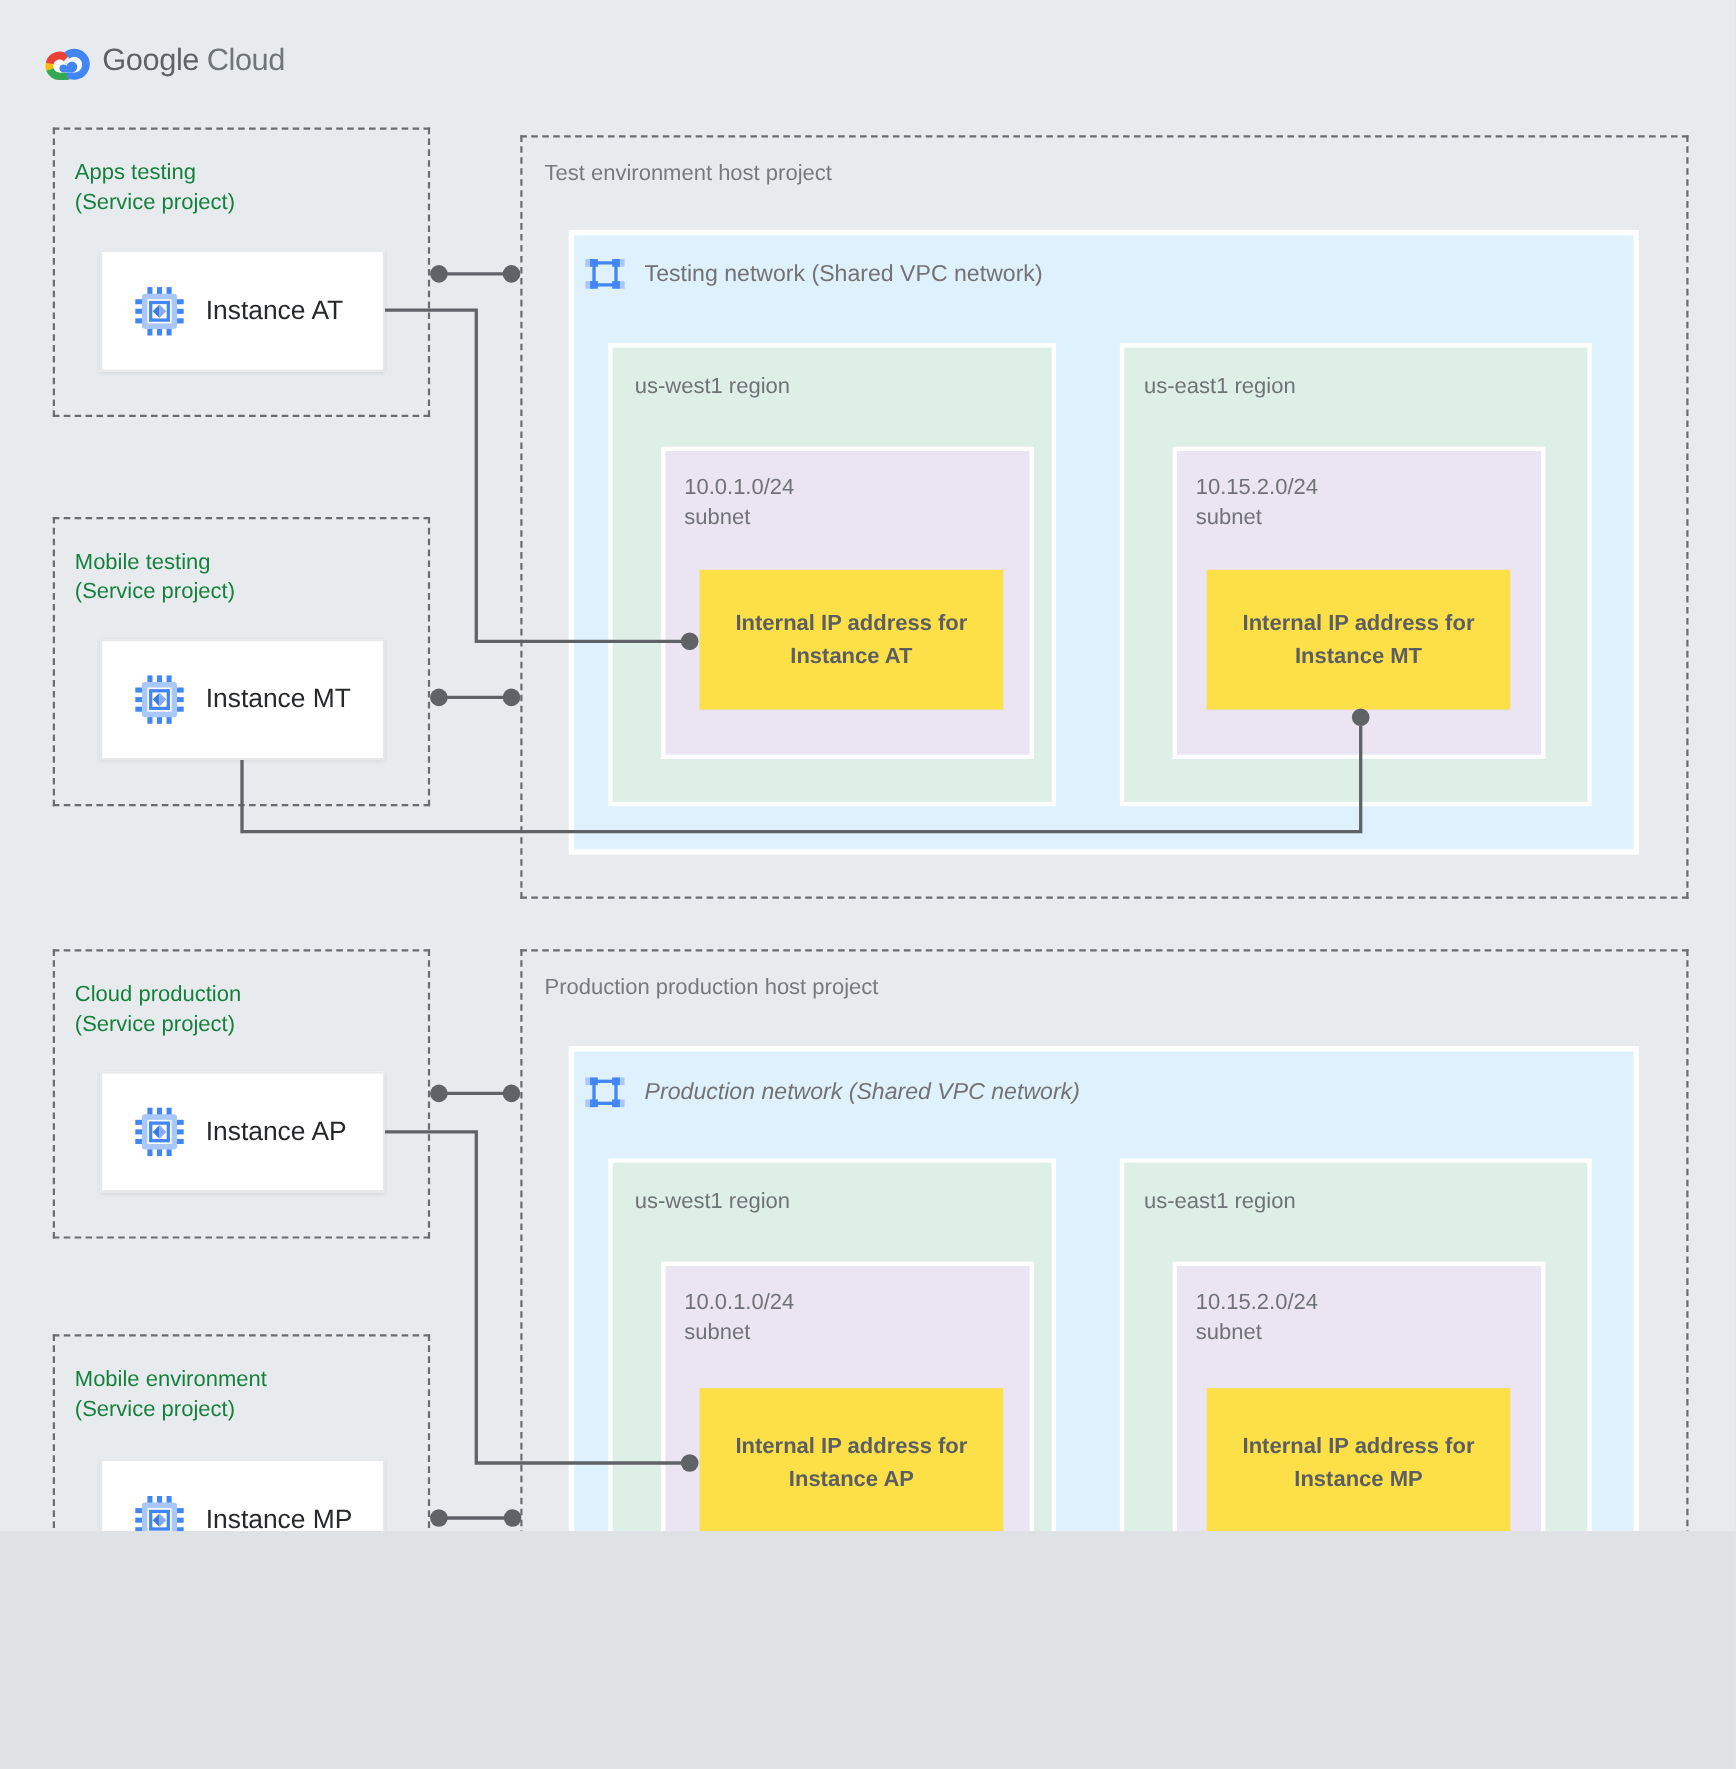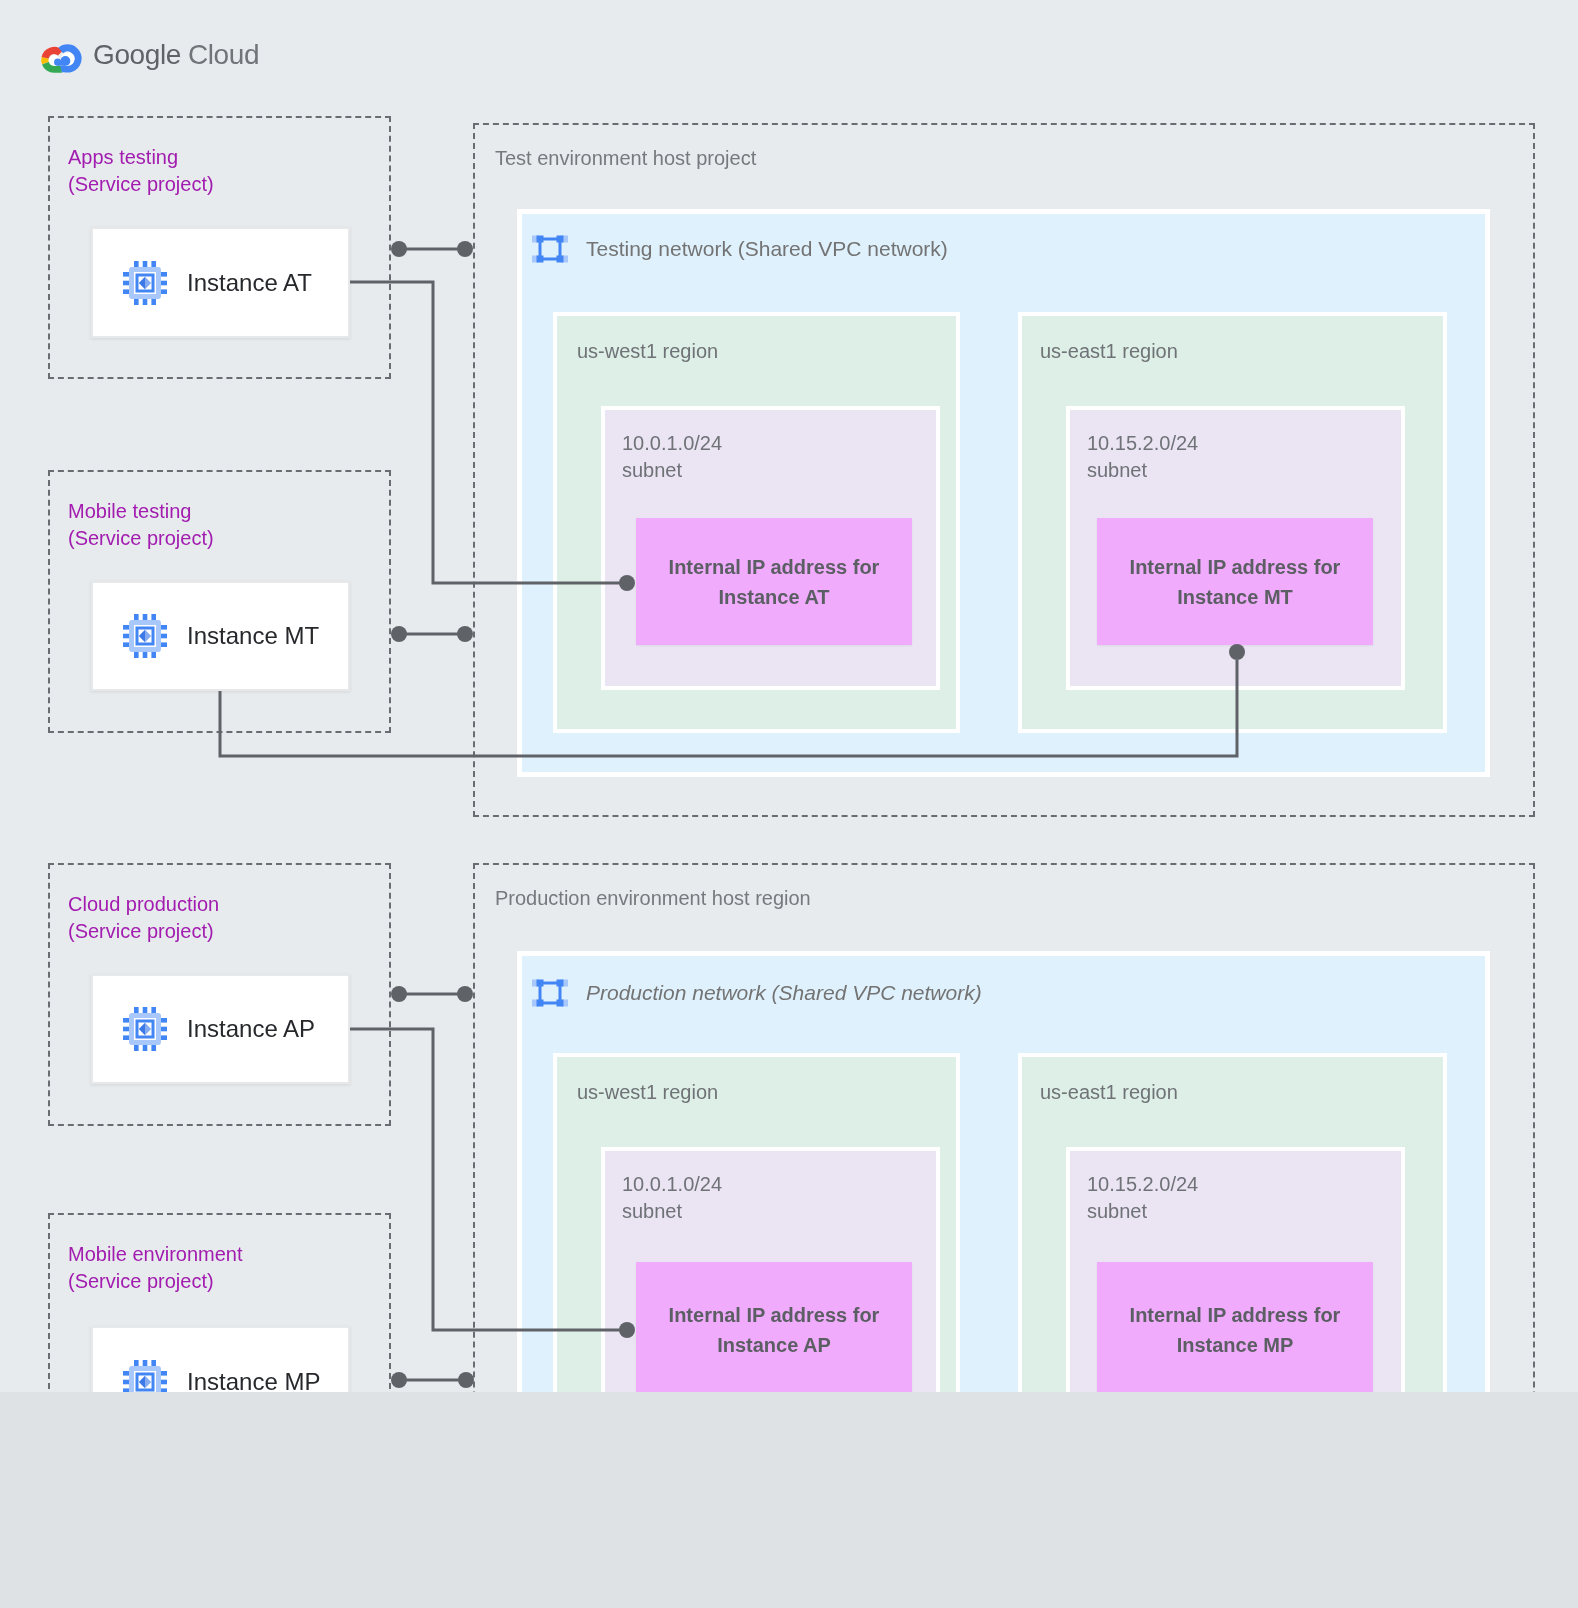--- a/index.html
+++ b/index.html
@@ -10,39 +10,39 @@
     -webkit-font-smoothing:antialiased;
   }
   .abs{position:absolute;box-sizing:border-box;}
   
   .logo{display:flex;align-items:center;gap:11px;}
   .logo-text{font-size:28px;color:#666A6E;letter-spacing:-0.4px;white-space:nowrap;}
   .logo-text .brand{font-weight:500;color:#5F6368;}
   .logo-text .product{font-weight:400;color:#70757A;margin-left:7px;}
   
   .dashed-box{border:2px dashed #696D71;background:transparent;}
-  .svc-label{font-size:20px;line-height:27px;color:#a21caf;}
+  .svc-label{font-size:20px;line-height:27px;color:#15803d;}
   .host-title{font-size:20px;color:#76797D;white-space:nowrap;}
   
   .instance-box{
     background:#fff;border:2px solid #E7E8EA;
     box-shadow:0 1px 3px rgba(60,64,67,.12);
     display:flex;align-items:center;gap:18px;padding-left:28px;
   }
   .instance-label{font-size:24px;color:#26282B;white-space:nowrap;}
   
   .net-box{background:#DFF1FC;border:5px solid #fff;}
   .net-header{display:flex;align-items:center;gap:18px;}
   .net-label{font-size:21px;color:#737373;white-space:nowrap;}
   .region-box{background:#DDEFE6;border:4px solid #fff;}
   .region-label{font-size:20px;color:#6F7276;white-space:nowrap;}
   .subnet-box{background:#EAE4F3;border:4px solid #fff;}
   .subnet-label{font-size:20px;line-height:27px;color:#6F7276;}
   .ip-box{
-    background:#f0abfc;box-shadow:0 1px 2px rgba(0,0,0,.06);
+    background:#fde047;box-shadow:0 1px 2px rgba(0,0,0,.06);
     display:flex;flex-direction:column;align-items:center;justify-content:center;
   }
   .ip-text{font-size:20px;line-height:30px;font-weight:700;color:#5B5E63;text-align:center;white-space:nowrap;}
   
   #connectors{position:absolute;left:0;top:0;pointer-events:none;}
   .icon{flex:0 0 auto;display:block;}
 </style>
 </head>
 <body>
 
@@ -231,21 +231,21 @@
       <rect x="8" y="8" width="32" height="32" rx="3" fill="#A8C7FA"></rect>
       <rect x="13" y="13" width="22" height="22" fill="#fff"></rect>
       <rect x="16" y="16" width="16" height="16" fill="#fff" stroke="#4285F4" stroke-width="3"></rect>
       <polygon points="17.8,24 24,17.8 24,30.2" fill="#3C79E6"></polygon>
       <polygon points="24,17.8 30.2,24 24,30.2" fill="#85ACF0"></polygon>
     </svg>
     <span class="instance-label">Instance MP</span>
   </div>
 
   <div class="abs dashed-box" style="left:473px;top:863px;width:1062px;height:694px;"></div>
-  <div class="abs host-title" style="left:495px;top:887px;">Production environment host region</div>
+  <div class="abs host-title" style="left:495px;top:887px;">Production production host project</div>
 
   <div class="abs net-box" style="left:517px;top:951px;width:973px;height:570px;"></div>
   <div class="abs net-header" style="left:532px;top:975px;font-style:italic;">
     <svg class="icon" width="36" height="36" viewBox="0 0 36 36">
       <rect x="8" y="8" width="20" height="20" fill="none" stroke="#4285F4" stroke-width="3"></rect>
       <g fill="#A8C7FA">
           <rect x="0" y="4.5" width="7" height="7"></rect>
           <rect x="29" y="4.5" width="7" height="7"></rect>
           <rect x="0" y="24.5" width="7" height="7"></rect>
           <rect x="29" y="24.5" width="7" height="7"></rect>

